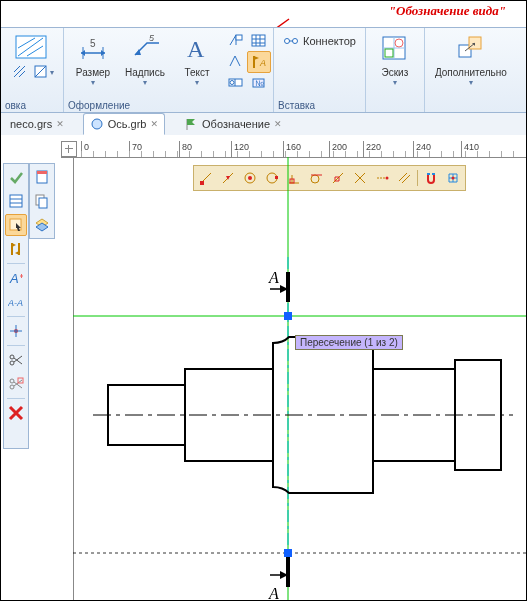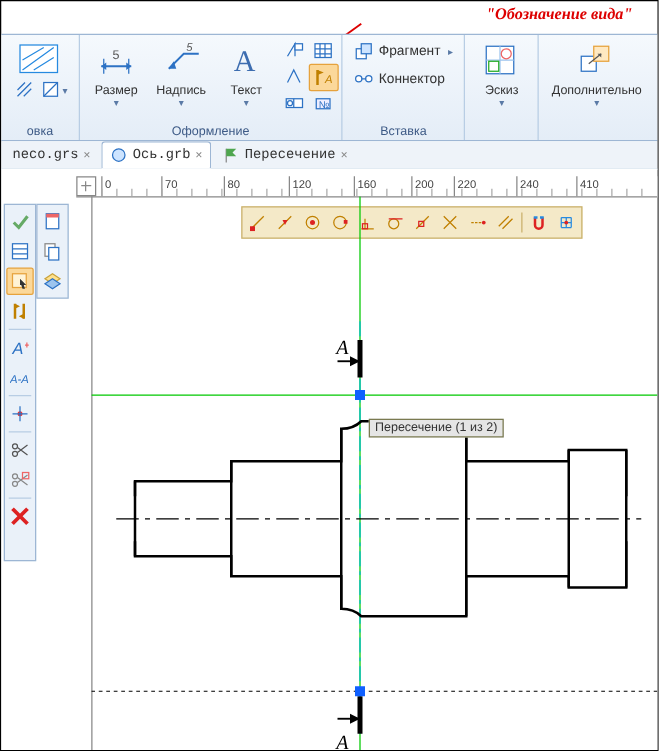--- a/index.html
+++ b/index.html
@@ -5,39 +5,39 @@
   html,body{margin:0;padding:0;font-family:"Segoe UI",Tahoma,sans-serif;font-size:11px;color:#333;background:#fff;}
   .app{width:527px;height:601px;position:relative;border:1px solid #000;box-sizing:border-box;overflow:hidden;}
   
   .callout{position:absolute;top:2px;right:20px;font:bold italic 13px Georgia,serif;color:#d00;}
   .callout-line{position:absolute;top:18px;left:250px;width:40px;height:22px;}
   .callout-line svg{overflow:visible;}
   
   .ribbon{position:absolute;top:26px;left:0;right:0;height:84px;background:linear-gradient(#f5f9fd,#e4edf7);border-top:1px solid #9db6d4;border-bottom:1px solid #9db6d4;display:flex;}
   .group{border-right:1px solid #b8cde4;display:flex;flex-direction:column;justify-content:space-between;padding:2px 4px 0;}
   .group-body{display:flex;align-items:flex-start;gap:2px;flex:1;}
-  .group-title{text-align:center;font-size:10px;color:#3d5a86;padding:2px 0 1px;}
+  .group-title{font-size:10px;color:#3d5a86;padding:2px 0 1px;}
   .bigbtn{display:flex;flex-direction:column;align-items:center;justify-content:flex-start;width:48px;height:60px;border:1px solid transparent;border-radius:3px;cursor:pointer;}
   .bigbtn .ico{width:32px;height:32px;margin:2px 0;}
   .bigbtn .lbl{font-size:10px;text-align:left;line-height:11px;}
   .smallgrid{display:grid;grid-template-columns:22px 22px;grid-template-rows:20px 20px 20px;gap:1px;}
   .smallbtn{width:22px;height:20px;border:1px solid transparent;border-radius:2px;display:flex;align-items:center;justify-content:center;cursor:pointer;}
   .smallbtn.active{background:#fbd89a;border-color:#e6a23c;}
   .rowbtn{display:flex;align-items:center;gap:4px;height:20px;padding:0 4px;border:1px solid transparent;border-radius:2px;cursor:pointer;white-space:nowrap;}
   .rowbtn .ico{width:16px;height:16px;}
   .stack{display:flex;flex-direction:column;gap:0;}
   .tri{font-size:8px;color:#5a7aa6;padding-left:2px;}
   .arrow-down{font-size:8px;color:#5a7aa6;}
   .grp-hatch{width:54px;}
   .grp-hatch .group-body{flex-direction:column;gap:2px;align-items:center;}
   .hatchicon{width:34px;height:30px;}
   .mini-row{display:flex;gap:2px;}
   .minibtn{width:20px;height:18px;border:1px solid transparent;border-radius:2px;display:flex;align-items:center;justify-content:center;cursor:pointer;}
   
-  .doctabs{position:absolute;top:112px;left:0;right:0;height:22px;background:#eef3f9;border-bottom:1px solid #9db6d4;display:flex;align-items:center;gap:2px;padding-left:2px;font-family:Liberation Mono, monospace;}
+  .doctabs{position:absolute;top:112px;left:0;right:0;height:22px;background:#eef3f9;border-bottom:1px solid #9db6d4;display:flex;align-items:center;gap:12px;padding-left:2px;}
   .doctab{display:flex;align-items:center;gap:4px;height:20px;padding:0 6px;border:1px solid transparent;border-radius:3px 3px 0 0;font-size:11px;cursor:pointer;}
   .doctab.active{background:#fff;border-color:#9db6d4;border-bottom-color:#fff;}
   .doctab .ico{width:14px;height:14px;}
   .doctab .close{color:#888;font-size:9px;}
   
   .work{position:absolute;top:134px;left:0;right:0;bottom:0;background:#fff;}
   
   .hruler{position:absolute;top:6px;left:60px;right:0;height:16px;background:#fff;font-size:9px;color:#444;border-bottom:1px solid #888;}
   .hruler .origin{position:absolute;left:0;top:0;width:14px;height:14px;border:1px solid #888;}
   .hruler .origin:before,.hruler .origin:after{content:"";position:absolute;background:#888;}
@@ -56,21 +56,21 @@
   .tbtn.sel{background:#fbd89a;border-color:#e6a23c;}
   .sep{width:18px;height:1px;background:#b8cde4;margin:1px 0;}
   
   .floatbar{position:absolute;top:30px;left:192px;height:22px;background:#f4e9c8;border:1px solid #c9b06b;display:flex;align-items:center;padding:1px;gap:0;}
   .fbtn{width:20px;height:18px;border:1px solid transparent;display:flex;align-items:center;justify-content:center;cursor:pointer;}
   .fsep{width:1px;height:16px;background:#c9b06b;margin:0 2px;}
   
   .canvas{position:absolute;top:22px;left:72px;right:0;bottom:0;overflow:hidden;}
   .canvas svg{position:absolute;top:0;left:0;}
   
-  .tooltip{position:absolute;background:#e5e5e5;border:1px solid #7a7a50;padding:1px 4px;font-size:10px;white-space:nowrap;}
+  .tooltip{position:absolute;background:#c4b5fd;border:1px solid #7a7a50;padding:1px 4px;font-size:10px;white-space:nowrap;}
 </style>
 </head>
 <body>
 
 <div class="app">
 
   <div class="callout">"Обозначение вида"</div>
   <div class="callout-line">
     <svg width="40" height="30">
         <path d="M38 0 L2 26" stroke="#d00" stroke-width="1.5" fill="none"></path>
@@ -175,28 +175,20 @@
         </div>
       </div>
       <div class="group-title">Оформление</div>
     </div>
 
     <div class="group">
       <div class="group-body">
         <div class="stack">
           <div class="rowbtn">
             <span class="ico"><svg width="16" height="16">
-                  <rect x="2" y="6" width="8" height="8" stroke="#2d72c4" fill="#fff"></rect>
-                  <rect x="6" y="2" width="8" height="8" stroke="#2d72c4" fill="#cde4ff"></rect>
-                </svg></span>
-            <span>Фрагмент</span>
-              <span class="tri">▸</span>
-          </div>
-          <div class="rowbtn">
-            <span class="ico"><svg width="16" height="16">
                   <circle cx="4" cy="8" r="2.5" stroke="#2d72c4" fill="#fff"></circle>
                   <circle cx="12" cy="8" r="2.5" stroke="#2d72c4" fill="#fff"></circle>
                   <path d="M6 8 H10" stroke="#2d72c4"></path>
                 </svg></span>
             <span>Коннектор</span>
           </div>
         </div>
       </div>
       <div class="group-title">Вставка</div>
     </div>
@@ -245,21 +237,21 @@
             <circle cx="7" cy="7" r="5" stroke="#2d72c4" fill="#cde4ff"></circle>
           </svg></span>
       <span>Ось.grb</span>
       <span class="close">✕</span>
     </div>
     <div class="doctab">
       <span class="ico"><svg width="14" height="14">
             <path d="M3 2 V13" stroke="#888"></path>
             <path d="M3 2 H11 L8 5 L11 8 H3" fill="#4fa64f"></path>
           </svg></span>
-      <span>Пересечение</span>
+      <span>Обозначение</span>
       <span class="close">✕</span>
     </div>
   </div>
 
   <div class="work">
 
     <div class="hruler">
       <div class="origin"></div>
       <div class="tick" style="left:20px;">
           <span>0</span>

